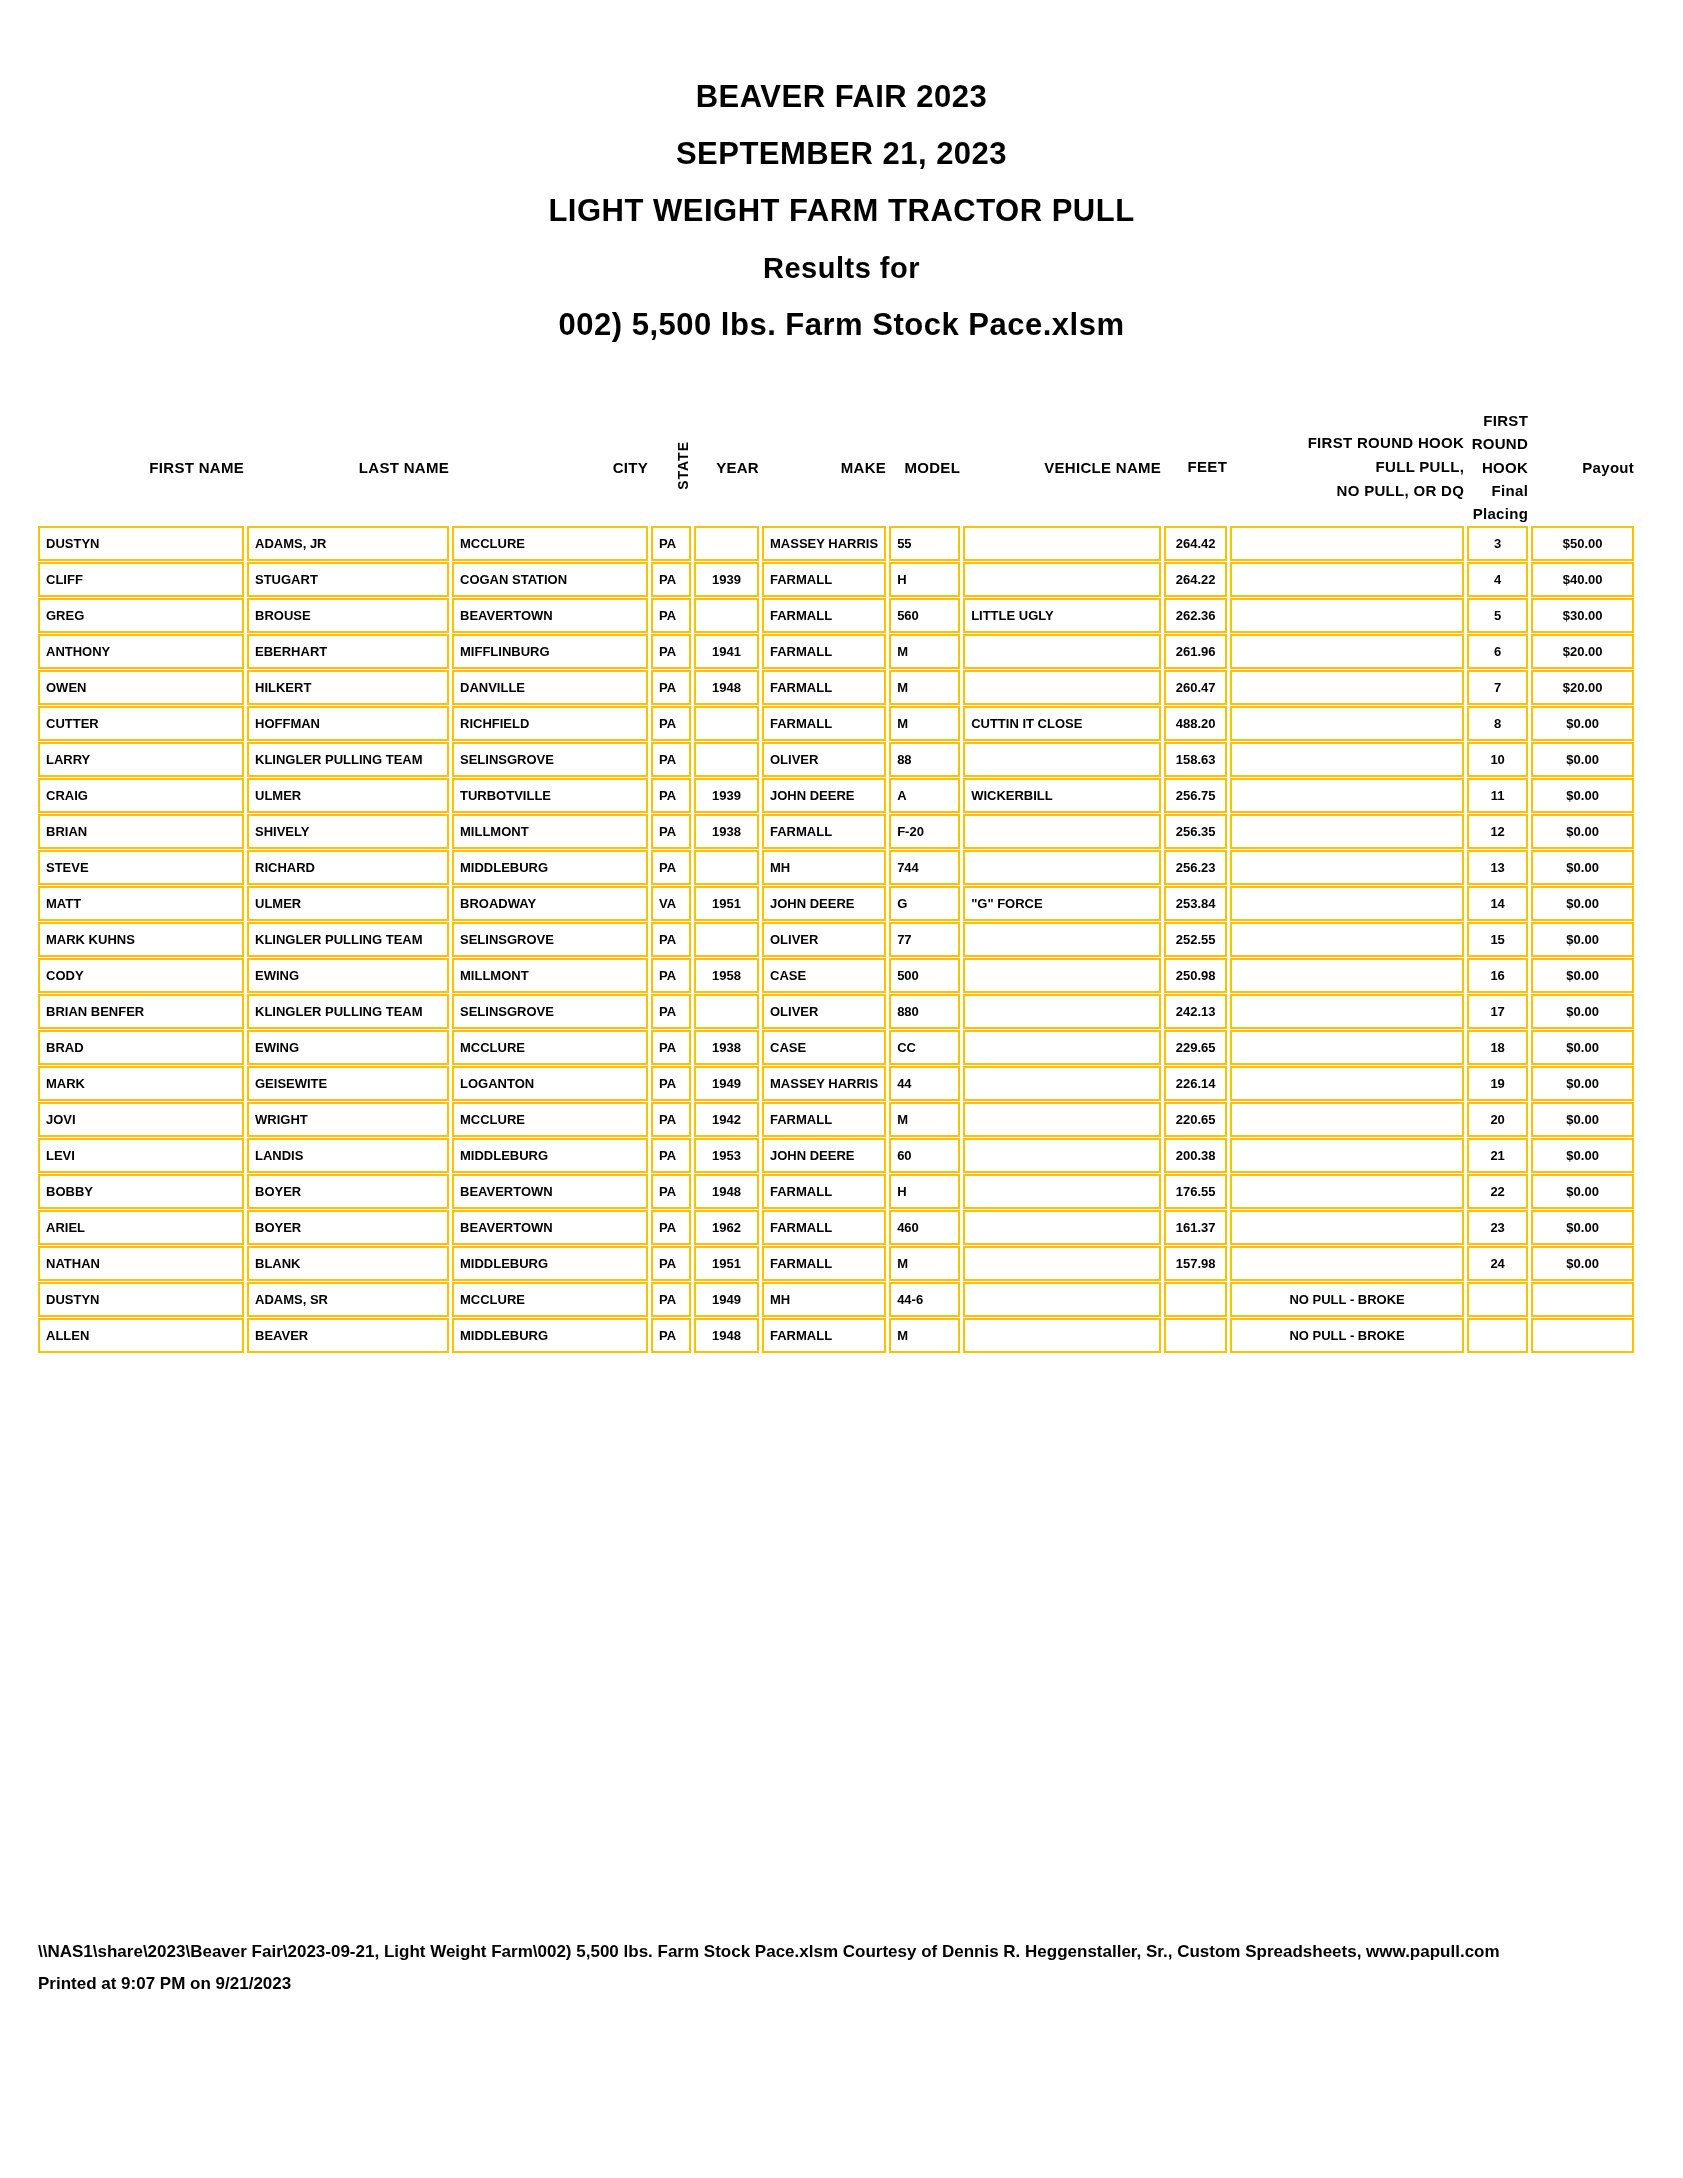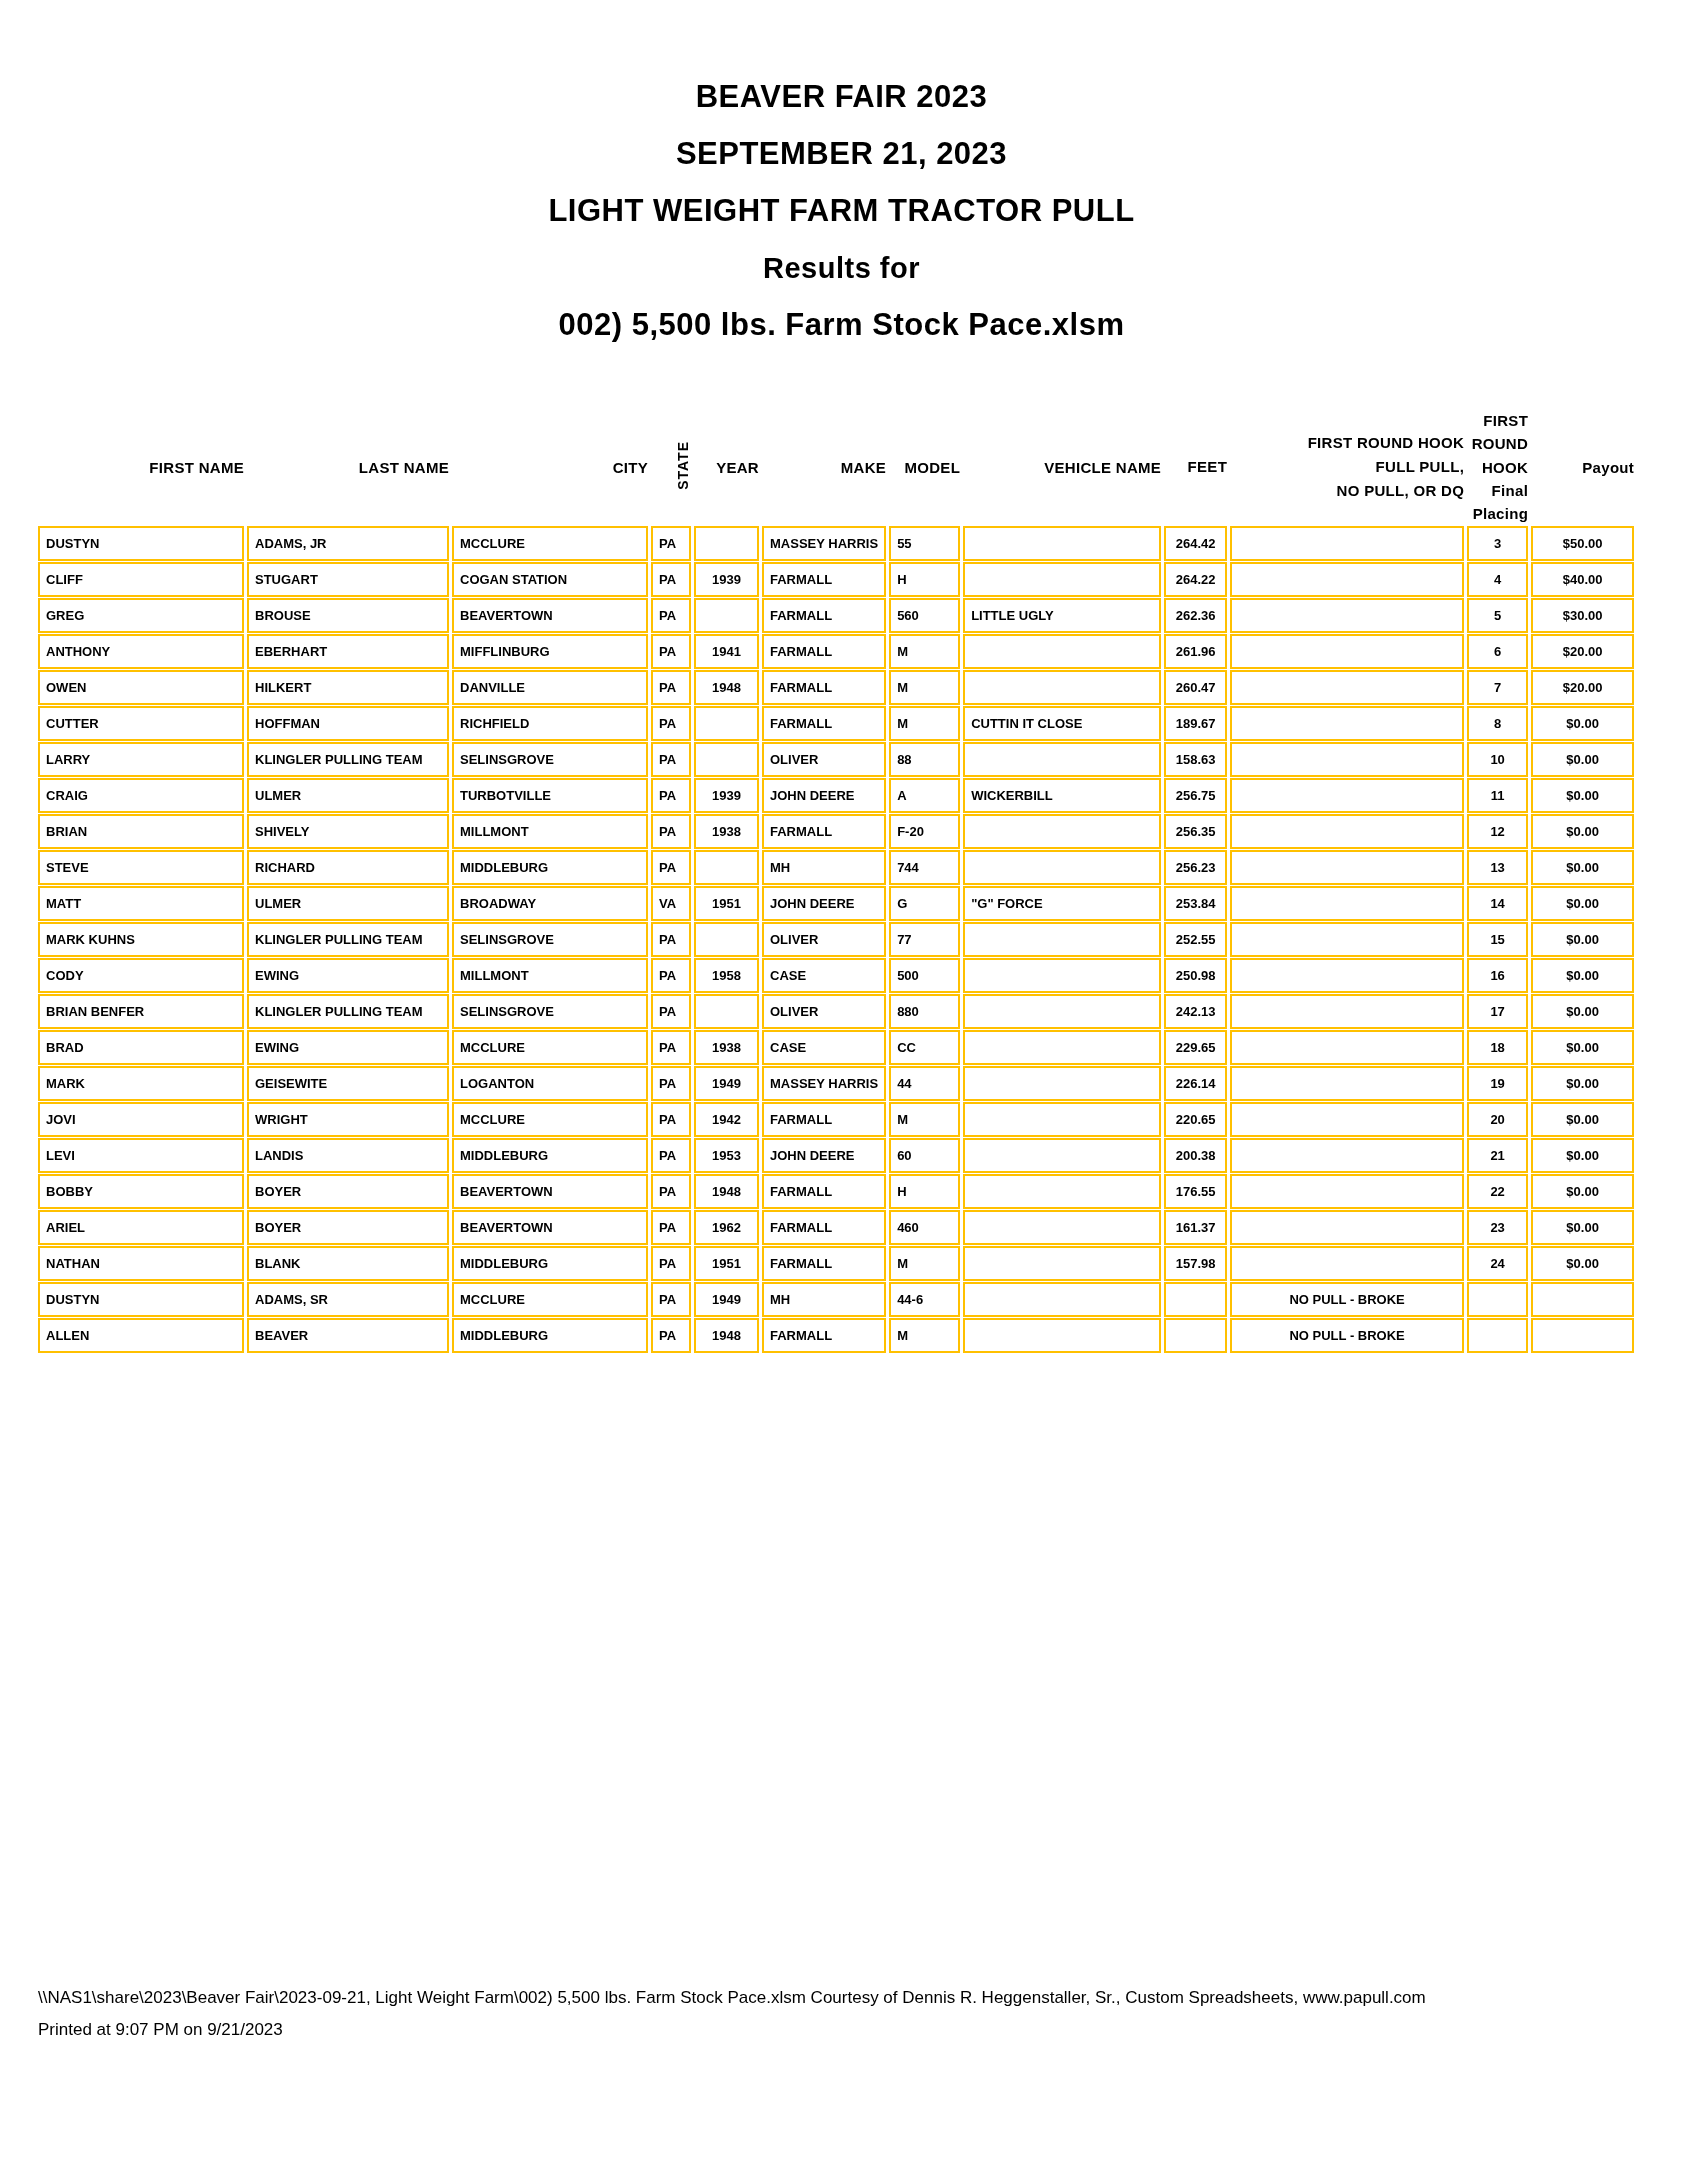--- a/index.html
+++ b/index.html
@@ -40,22 +40,22 @@
     height:35px;
     font-size:13px; font-weight:bold;
     padding:0 6px;
     white-space:nowrap; overflow:visible;
     background:#fff;
   }
   td.al-l { text-align:left; }
   td.al-c { text-align:center; }
   
   .docfooter {
-    position:absolute; left:38px; top:1982px;
-    font-weight:normal; font-size:17px; line-height:32px;
+    position:absolute; left:38px; top:1936px;
+    font-weight:bold; font-size:17px; line-height:32px;
     white-space:nowrap;
   }
 </style>
 </head>
 <body>
 
 <div class="page">
 
   <header class="titles">
     <div class="t">BEAVER FAIR 2023</div>
@@ -173,21 +173,21 @@
         </tr>
         <tr>
           <td class="al-l">CUTTER</td>
           <td class="al-l">HOFFMAN</td>
           <td class="al-l">RICHFIELD</td>
           <td class="al-l">PA</td>
           <td class="al-c"></td>
           <td class="al-l">FARMALL</td>
           <td class="al-l">M</td>
           <td class="al-l">CUTTIN IT CLOSE</td>
-          <td class="al-c">189.67</td>
+          <td class="al-c">488.20</td>
           <td class="al-c"></td>
           <td class="al-c">8</td>
           <td class="al-c">$0.00</td>
         </tr>
         <tr>
           <td class="al-l">LARRY</td>
           <td class="al-l">KLINGLER PULLING TEAM</td>
           <td class="al-l">SELINSGROVE</td>
           <td class="al-l">PA</td>
           <td class="al-c"></td>

